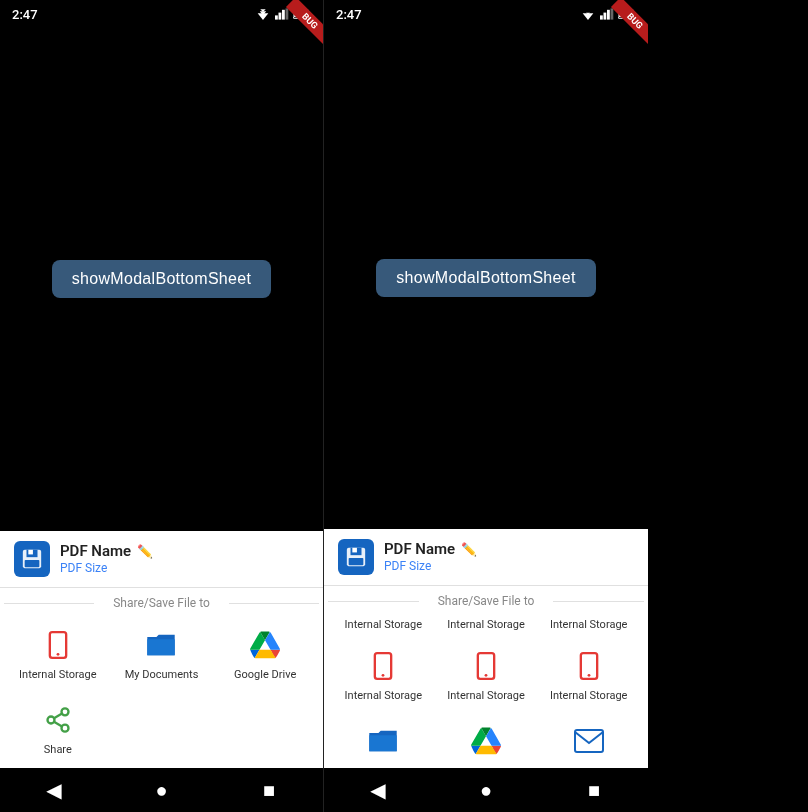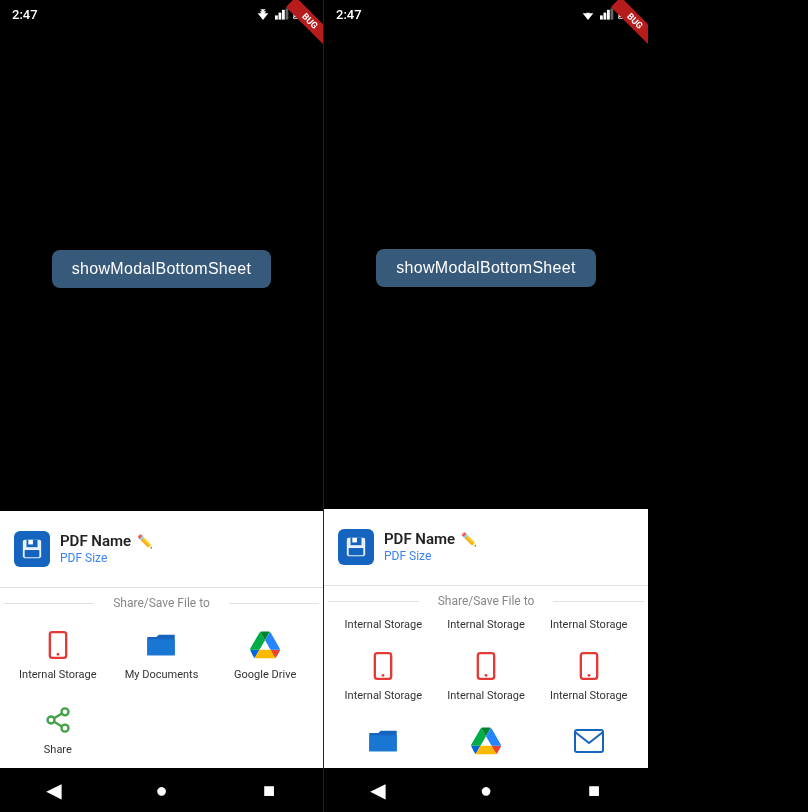--- a/index.html
+++ b/index.html
@@ -88,21 +88,21 @@
 
     
     .bottom-sheet-area {
       background: #fff;
       flex-shrink: 0;
     }
 
     .pdf-header {
       display: flex;
       align-items: center;
-      padding: 20px 14px;
+      padding: 10px 14px;
       gap: 10px;
       border-bottom: 1px solid #e0e0e0;
     }
 
     .pdf-icon {
       width: 36px;
       height: 36px;
       background: #1565c0;
       border-radius: 6px;
       display: flex;

